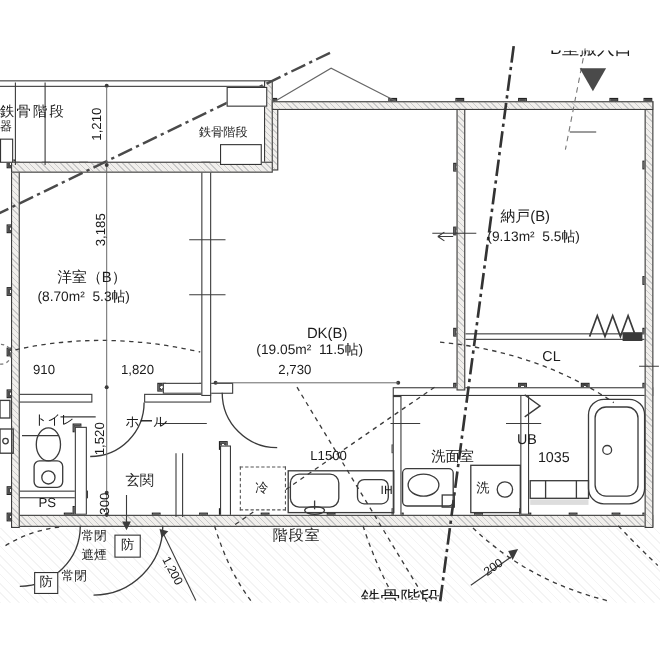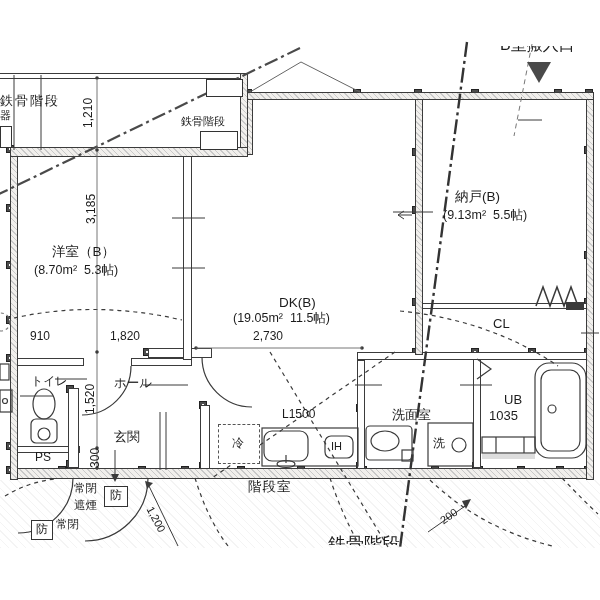--- a/index.html
+++ b/index.html
@@ -233,31 +233,31 @@
 
   <div class="lbl" style="left:279px;top:295px;font-size:13.5px">DK(B)</div>
   <div class="lbl" style="left:233px;top:311px;font-size:12.5px">(19.05m²  11.5帖)</div>
   <div class="lbl fs12" style="left:253px;top:330px">2,730</div>
 
   <div class="lbl" style="left:52px;top:244px;font-size:13.5px">洋室（B）</div>
   <div class="lbl" style="left:34px;top:263px;font-size:12.5px">(8.70m²  5.3帖)</div>
 
   <div class="lbl fs13" style="left:493px;top:317px">CL</div>
   <div class="lbl fs13" style="left:392px;top:408px">洗面室</div>
-  <div class="lbl fs13" style="left:504px;top:393px">UB</div>
+  <div class="lbl fs13" style="left:470px;top:393px">UB</div>
   <div class="lbl fs13" style="left:489px;top:409px">1035</div>
   <div class="lbl fs13" style="left:114px;top:430px">玄関</div>
   <div class="lbl" style="left:114px;top:376px;font-size:12.5px">ホール</div>
   <div class="lbl fs12" style="left:31px;top:375px">トイレ</div>
   <div class="lbl fs12" style="left:35px;top:451px">PS</div>
   <div class="lbl" style="left:248px;top:479px;font-size:13.5px;letter-spacing:1px">階段室</div>
 
   <div class="lbl fs12" style="left:282px;top:408px">L1500</div>
   <div class="lbl fs12" style="left:232px;top:437px">冷</div>
-  <div class="lbl fs11" style="left:331px;top:440px">IH</div>
+  <div class="lbl fs11" style="left:346px;top:440px">IH</div>
   <div class="lbl fs12" style="left:433px;top:437px">洗</div>
 
   <div class="lbl" style="left:74px;top:482px;font-size:11.5px">常閉</div>
   <div class="lbl" style="left:74px;top:499px;font-size:11.5px">遮煙</div>
   <div class="badge" style="left:104px;top:486px;width:22px;height:19px">防</div>
   <div class="lbl" style="left:56px;top:518px;font-size:11.5px">常閉</div>
   <div class="badge" style="left:31px;top:520px;width:20px;height:18px">防</div>
 
   <div class="lbl fs12 rot" style="left:59px;top:106px;width:60px">1,210</div>
   <div class="lbl fs12 rot" style="left:62px;top:202px;width:60px">3,185</div>

